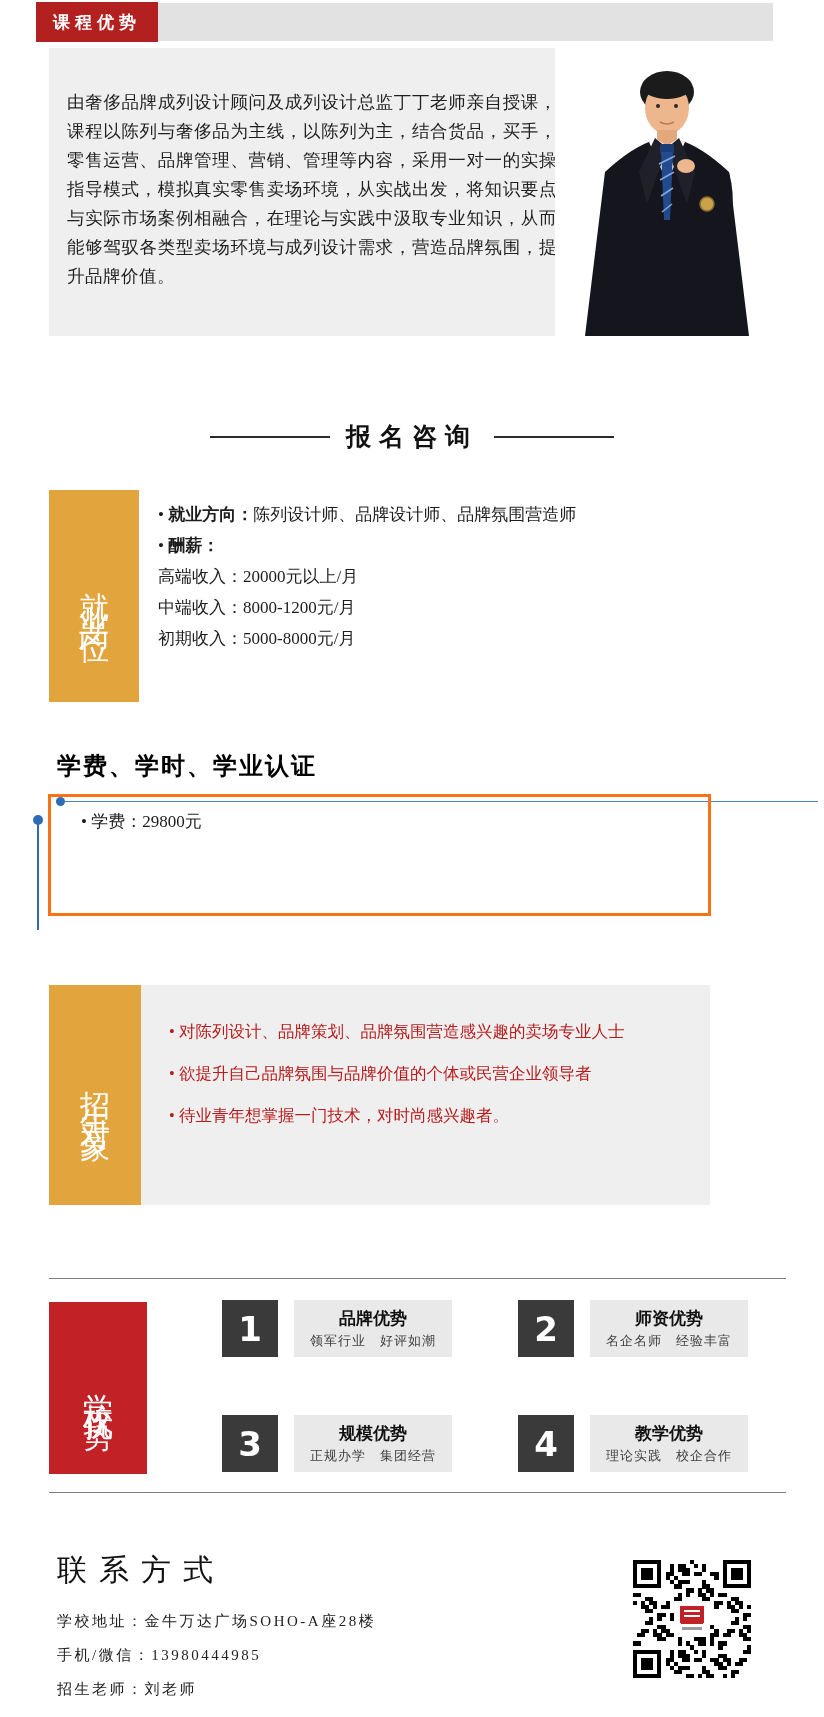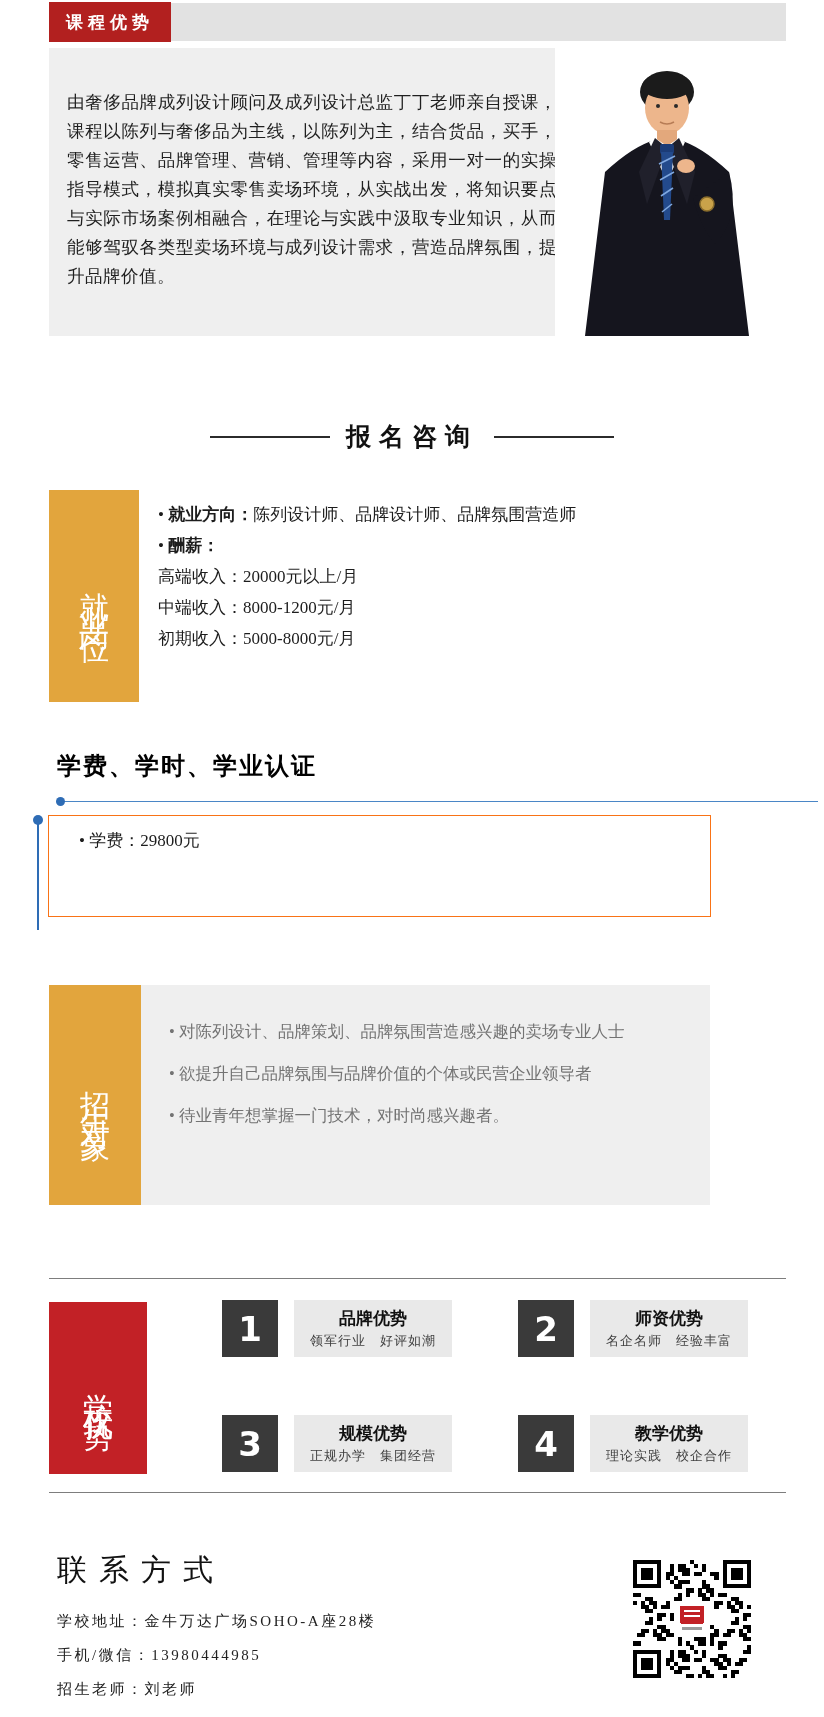--- a/index.html
+++ b/index.html
@@ -1,20 +1,20 @@
 <!DOCTYPE html>
 <html><head>
 <meta charset="utf-8">
 <style>
   html,body{margin:0;padding:0;background:#fff;}
   body{font-family:"Liberation Serif","DejaVu Serif",serif;color:#1d1d1d;}
   #page{position:relative;width:824px;height:1717px;background:#fff;overflow:hidden;}
 
   
-  .top-bar{position:absolute;left:49px;top:3px;width:737px;height:38px;background:#e2e2e2;}
+  .top-bar{position:absolute;left:36px;top:3px;width:737px;height:38px;background:#e2e2e2;}
   .badge{position:absolute;left:0;top:-1px;width:122px;height:40px;background:#b2201f;color:#fff;
          display:flex;align-items:center;justify-content:center;font-size:17px;letter-spacing:5px;font-weight:bold;}
 
   
   .intro{position:absolute;left:49px;top:48px;width:737px;height:288px;background:#efefef;}
   .intro-text{position:absolute;left:18px;top:40px;width:490px;font-size:17.5px;line-height:29px;
               text-align:justify;letter-spacing:.5px;color:#1f1f1f;}
   .intro-photo{position:absolute;right:0;top:0;width:231px;height:288px;background:#fff;}
 
   
@@ -33,30 +33,30 @@
   
   .emp-content{position:absolute;left:158px;top:499px;font-size:17px;}
   .emp-line{line-height:31px;}
   .blt::before{content:"• ";}
   .b{font-weight:bold;}
 
   
   .tuition-heading{position:absolute;left:57px;top:750px;font-size:24px;font-weight:bold;letter-spacing:2px;color:#000;}
   .blue-hr{position:absolute;left:58px;top:801px;width:760px;height:1px;background:#4a86c6;}
   .blue-hr .dot{position:absolute;left:-2px;top:-4px;width:9px;height:9px;border-radius:50%;background:#2e6cb5;}
-  .tuition-box{position:absolute;left:48px;top:815px;width:663px;height:102px;border:1px solid #f97316;box-sizing:border-box;}
+  .tuition-box{position:absolute;left:48px;top:794px;width:663px;height:122px;border:3px solid #f97316;box-sizing:border-box;}
   .tuition-accent{position:absolute;left:37px;top:820px;width:2px;height:110px;background:#2e6cb5;}
   .tuition-accent .dot{position:absolute;left:-4px;top:-5px;width:10px;height:10px;border-radius:50%;background:#2e6cb5;}
   .tuition-row{padding-left:30px;font-size:17px;line-height:37px;}
   .tuition-box .pad{padding-top:6px;}
   .note{color:#c00000;}
 
   
   .audience-panel{position:absolute;left:141px;top:985px;width:569px;height:220px;background:#efefef;box-sizing:border-box;padding-top:26px;}
-  .aud-item{margin-left:28px;font-size:16.5px;line-height:42px;color:#737373;}
+  .aud-item{margin-left:28px;font-size:16.5px;line-height:42px;color:#b91c1c;}
 
   
   .divider{position:absolute;left:49px;width:737px;height:1px;background:#7d7d7d;}
   #div1{top:1278px;} #div2{top:1492px;}
 
   
   .adv-item{position:absolute;width:230px;height:57px;display:flex;}
   #adv1{left:222px;top:1300px;} #adv2{left:518px;top:1300px;}
   #adv3{left:222px;top:1415px;} #adv4{left:518px;top:1415px;}
   .adv-num{width:56px;background:#3a3a3a;color:#fff;font-family:"DejaVu Sans",sans-serif;

